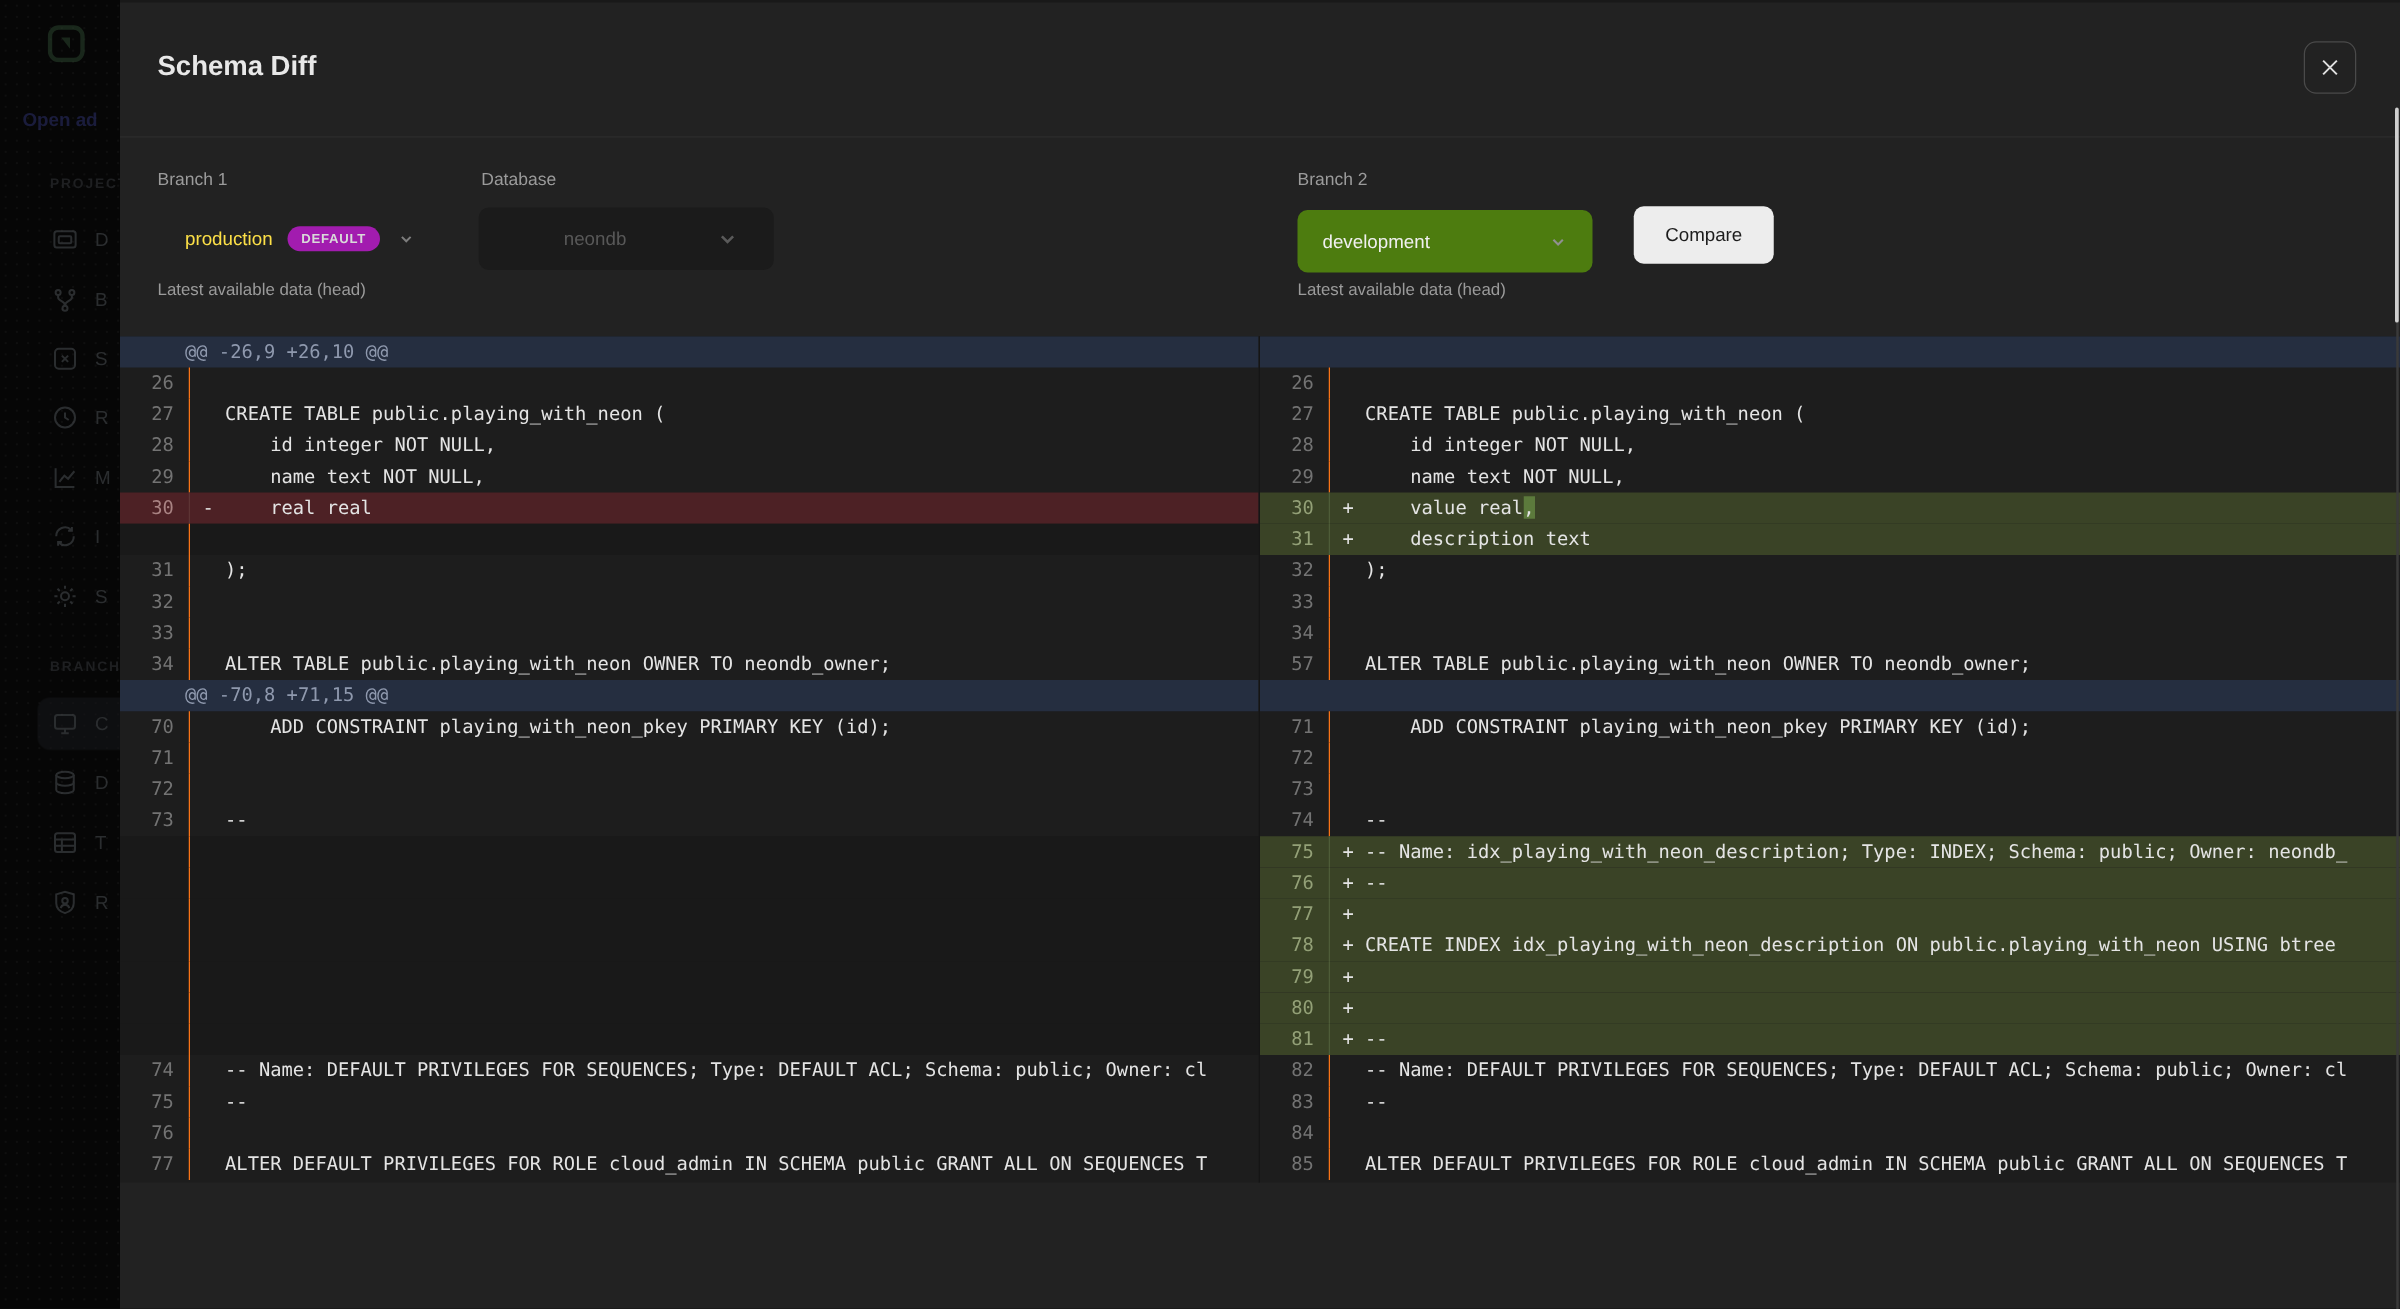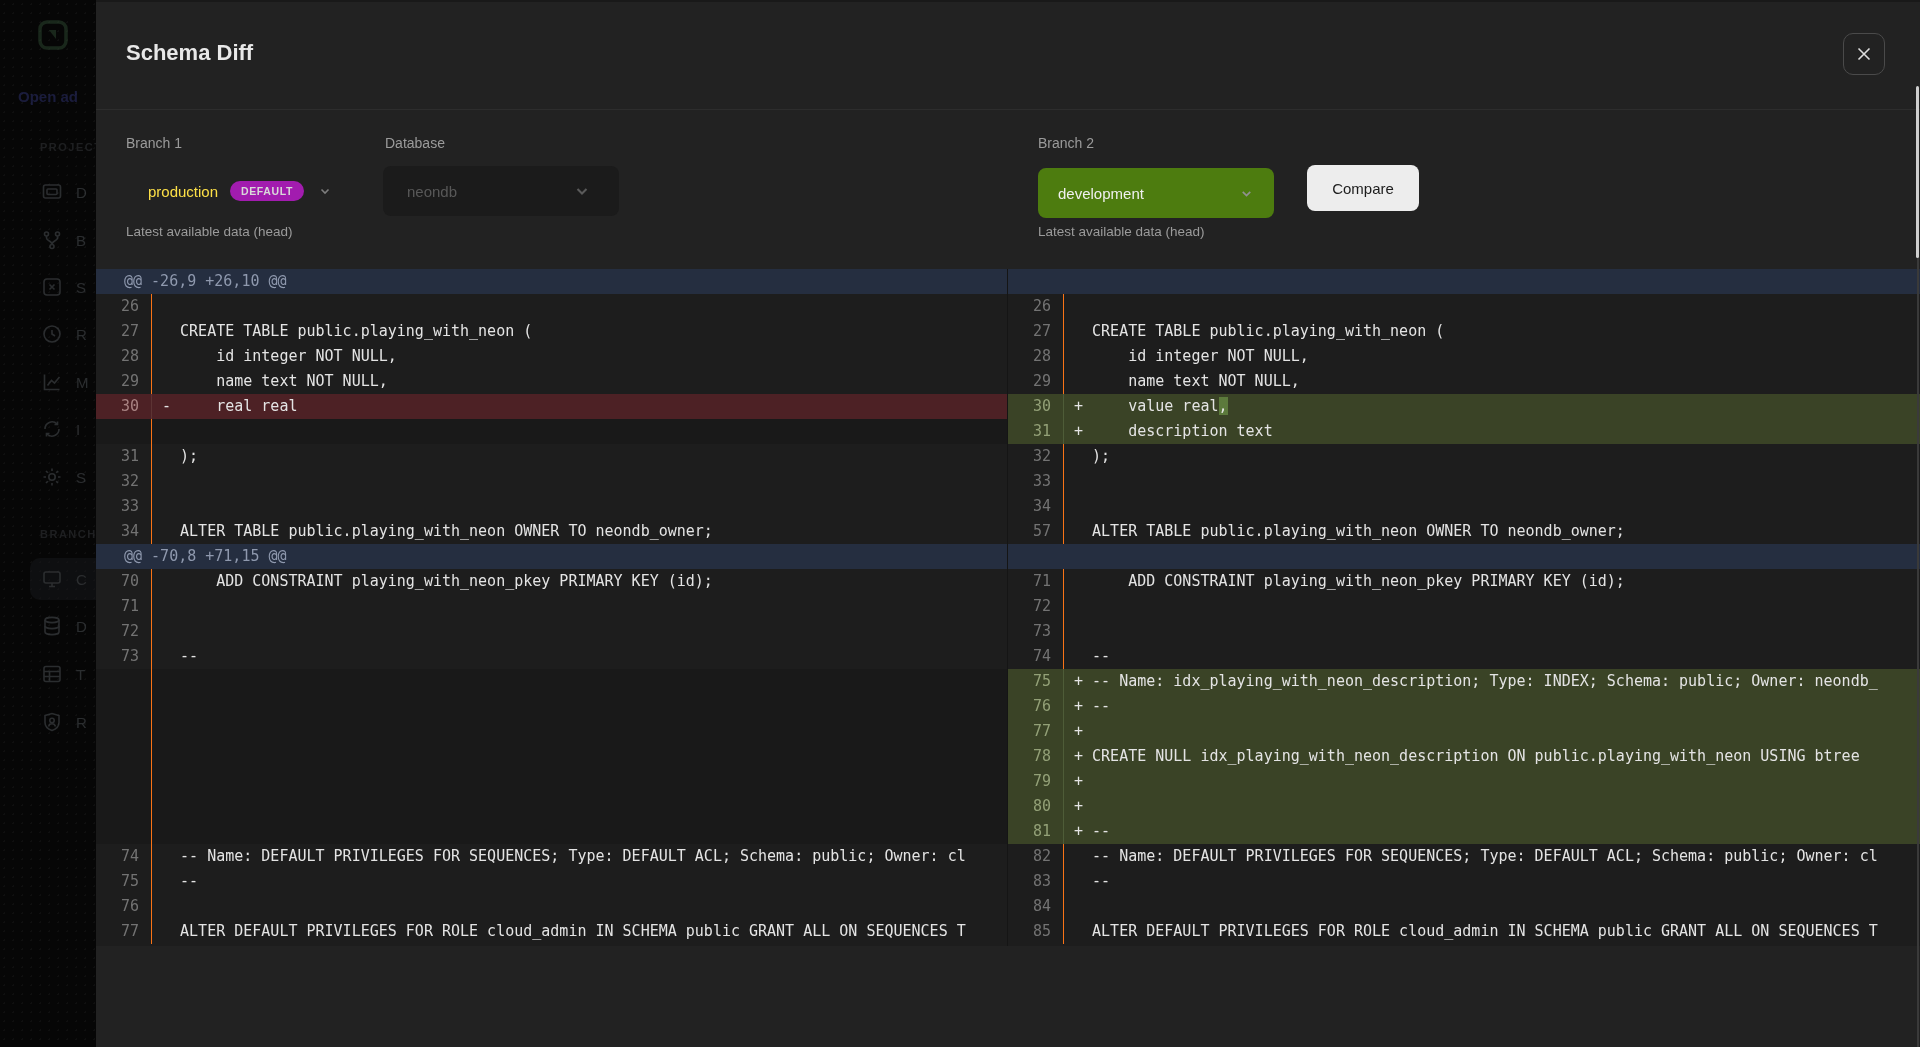--- a/index.html
+++ b/index.html
@@ -31,41 +31,41 @@
   .field-label { position:absolute; top:133px; font-size:14px; color:#9b9b9b; }
   .sub-label  { position:absolute; top:222px; font-size:13.5px; color:#9b9b9b; }
 
   .select { position:absolute; top:164px; height:50px; border-radius:8px; display:flex; align-items:center; cursor:pointer; }
   .sel-branch1 { left:18px; width:290px; background:transparent; }
   .sel-branch1 .val { font-size:15px; color:#fde047; margin-left:34px; }
   .badge { margin-left:12px; background:#a21caf; color:#d9d9d9; font-size:10.5px; font-weight:700;
     letter-spacing:.6px; padding:4px 11px; border-radius:11px; }
   .sel-branch1 .chev { margin-left:14px; }
   .sel-db { left:287px; width:236px; background:#1b1b1b; }
-  .sel-db .val { font-size:15px; color:#585858; margin-left:24px; }
+  .sel-db .val { font-size:15px; color:#585858; margin-left:68px; }
   .sel-db .chev { position:absolute; right:28px; }
   .sel-branch2 { left:942px; top:166px; width:236px; background:#4d7c0f; }
   .sel-branch2 .val { font-size:15px; color:#f0f0f0; margin-left:20px; }
   .sel-branch2 .chev { position:absolute; right:20px; }
   .compare-btn { position:absolute; left:1211px; top:163px; width:112px; height:46px; border:none; border-radius:8px;
     background:#ededed; color:#1c1c1c; font-size:15px; font-weight:500; font-family:"Liberation Sans",sans-serif; cursor:pointer; }
 
   
   #diff { position:absolute; left:0; top:267px; width:1824px; height:677px; display:flex; }
   .pane { height:100%; overflow:hidden; background:#1d1d1d; }
   .pane-left  { width:911px; }
   .pane-right { width:913px; border-left:1px solid #151515; }
   .drow { height:25px; display:flex; align-items:stretch; }
   .drow .gut { flex:0 0 56px; text-align:right; padding-right:12px; font-size:15px; line-height:25px;
     color:#737373; border-right:1px solid #f97316; font-family:"DejaVu Sans Mono",monospace; }
   .drow pre { flex:1; font-family:"DejaVu Sans Mono",monospace; font-size:15px; line-height:25px;
     color:#e4e4e4; padding-left:10px; white-space:pre; overflow:hidden; }
   .drow.hunk { background:#252e40; }
   .drow.hunk .htext { font-family:"DejaVu Sans Mono",monospace; font-size:15px; line-height:25px;
-    color:#8f99ae; padding-left:28px; white-space:pre; }
+    color:#8f99ae; padding-left:52px; white-space:pre; }
   .drow.del { background:#4d2125; }
   .drow.del .gut { color:#a98383; border-right-color:#5d3434; }
   .drow.add { background:#3a4326; }
   .drow.add .gut { color:#93a077; border-right-color:#4e5c38; }
   .drow.add .hl { background:#5c7a3c; }
   .drow.spacer { background:#191919; }
 
   
   .sb-track { position:absolute; right:1px; top:110px; width:2px; height:937px; background:#3a3a3a; }
   .sb-thumb { position:absolute; right:1px; top:84px; width:3px; height:172px; background:#cfcfcf; border-radius:2px; }
@@ -394,21 +394,21 @@
         <div class="drow code add">
           <span class="gut">76</span>
           <pre>+ --</pre>
         </div>
         <div class="drow code add">
           <span class="gut">77</span>
           <pre>+ </pre>
         </div>
         <div class="drow code add">
           <span class="gut">78</span>
-          <pre>+ CREATE NULL idx_playing_with_neon_description ON public.playing_with_neon USING btree </pre>
+          <pre>+ CREATE INDEX idx_playing_with_neon_description ON public.playing_with_neon USING btree </pre>
         </div>
         <div class="drow code add">
           <span class="gut">79</span>
           <pre>+ </pre>
         </div>
         <div class="drow code add">
           <span class="gut">80</span>
           <pre>+ </pre>
         </div>
         <div class="drow code add">

